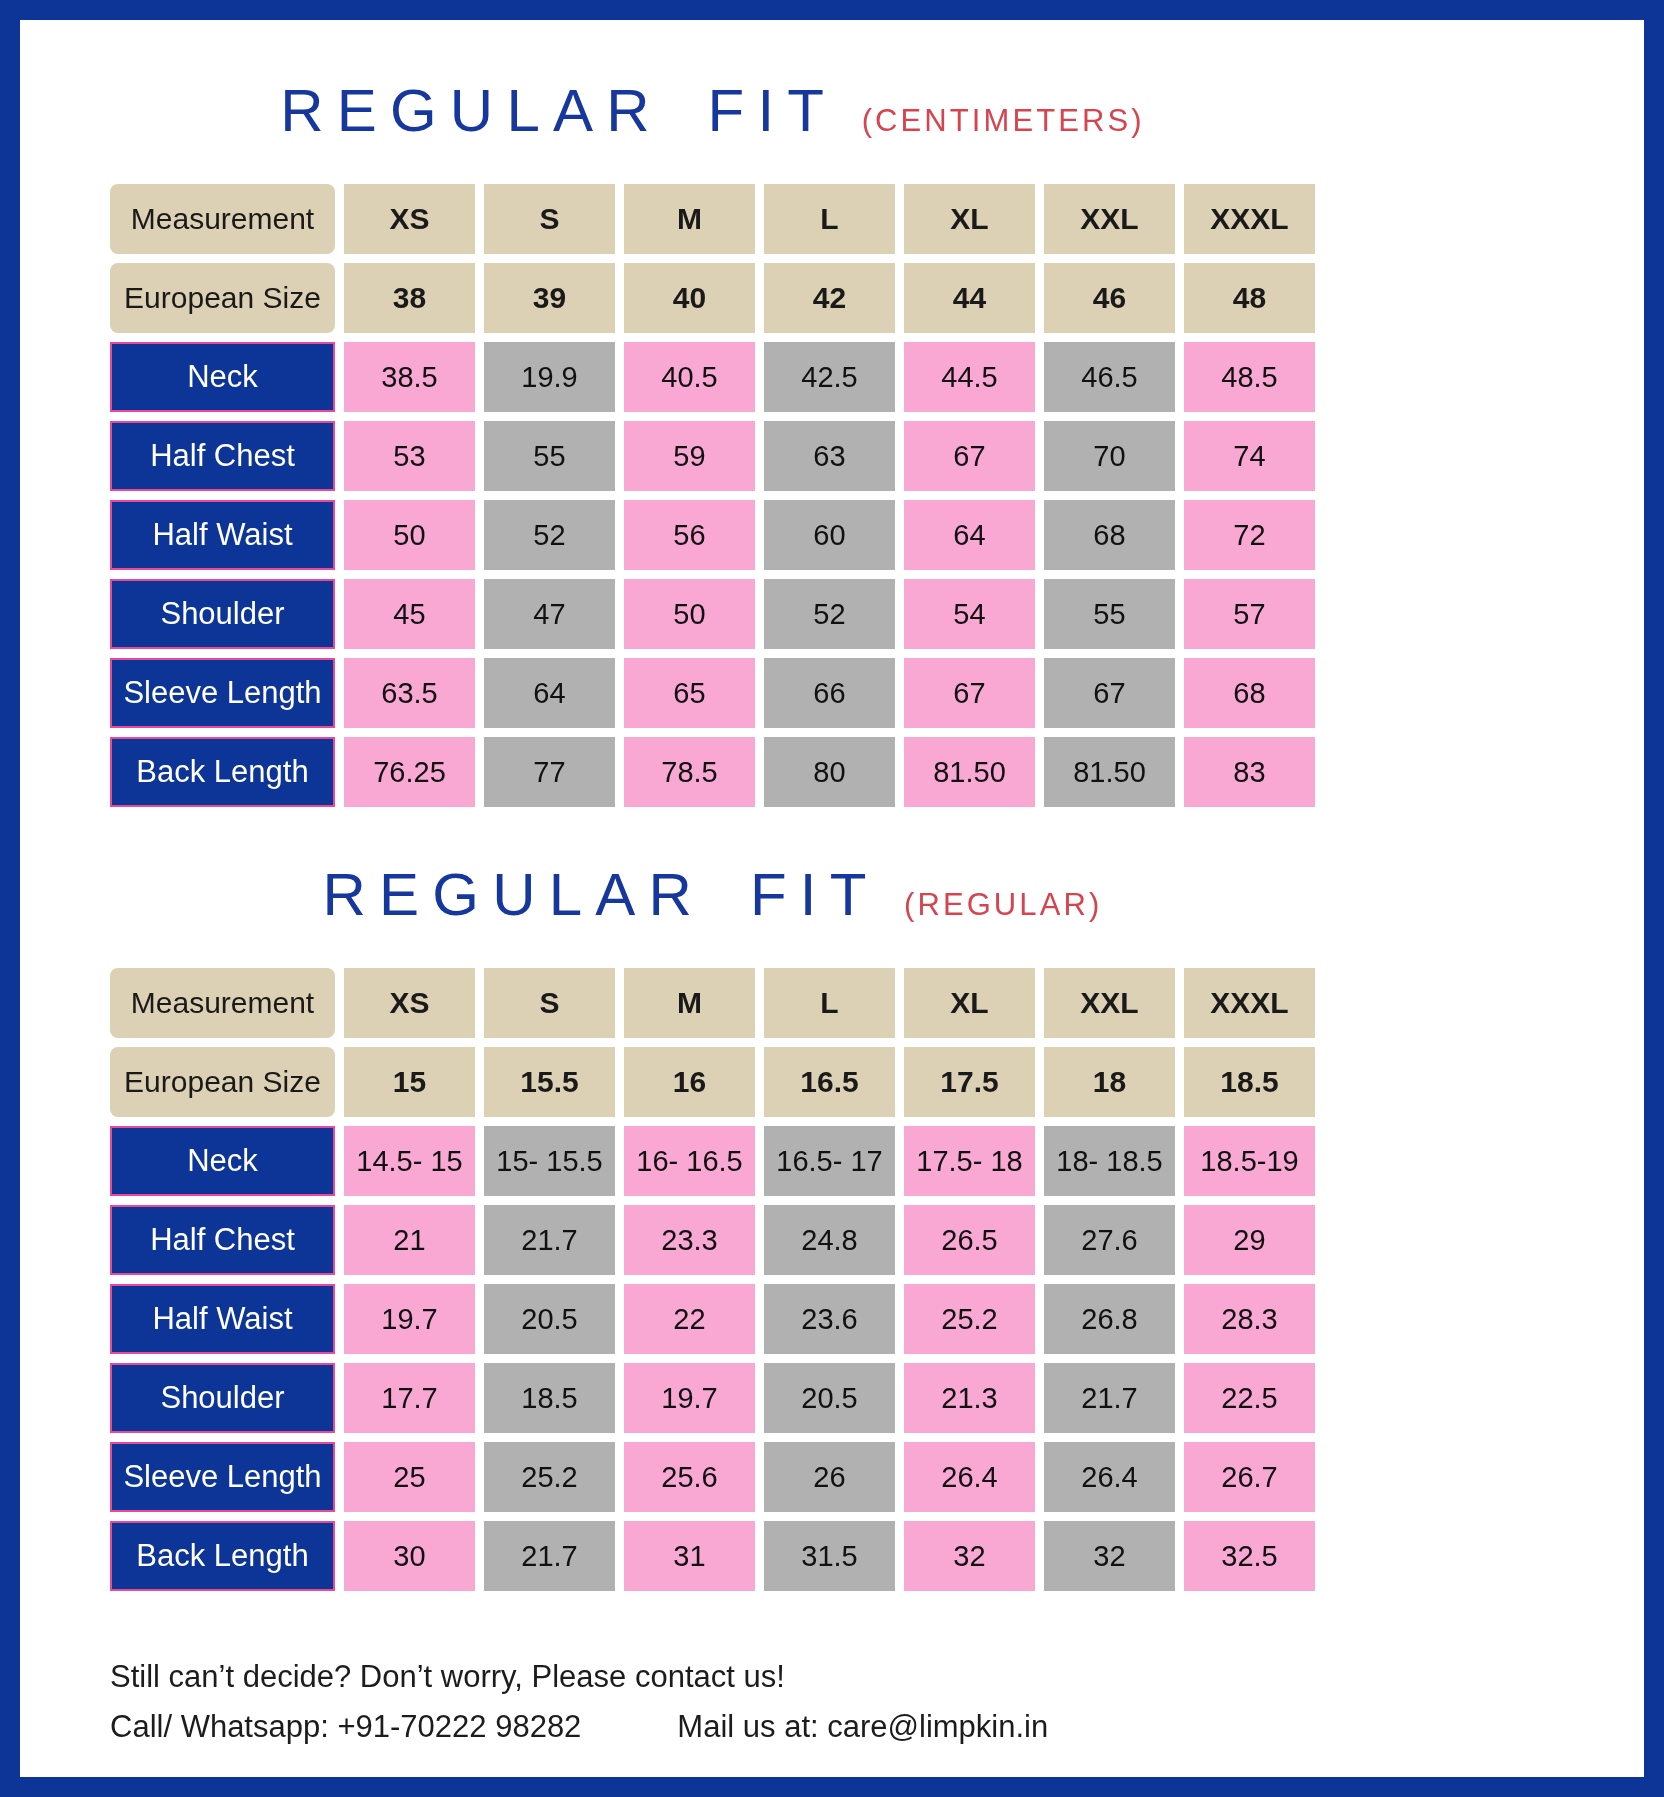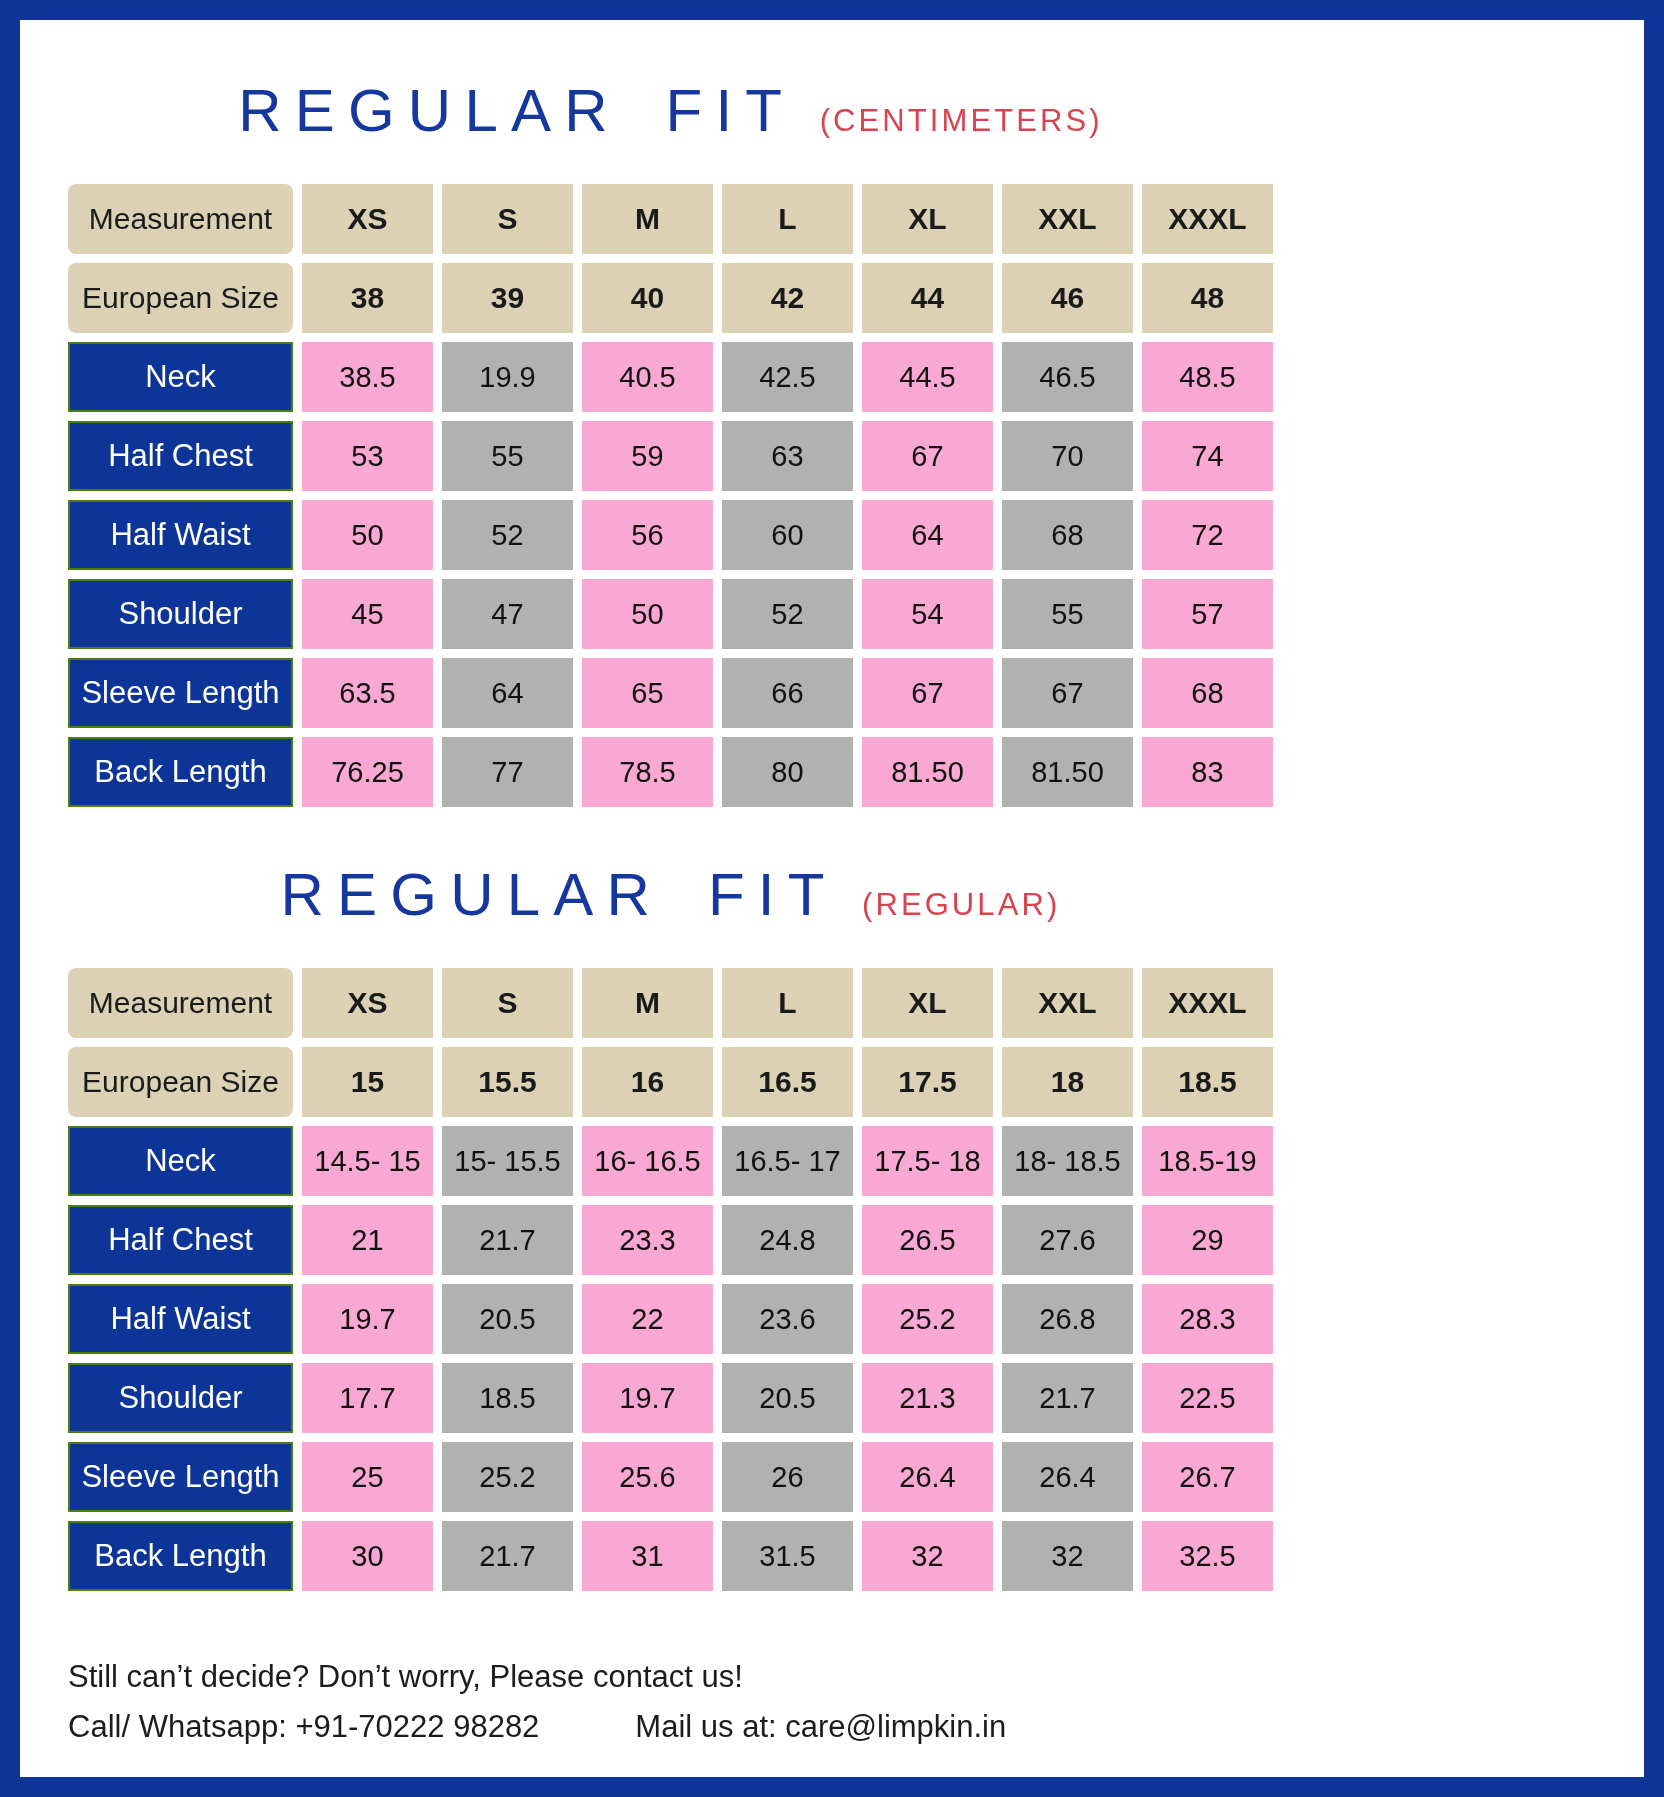--- a/index.html
+++ b/index.html
@@ -7,21 +7,21 @@
   body {
     width: 1664px; height: 1797px;
     font-family: "Liberation Sans", sans-serif;
     overflow: hidden;
   }
   .frame {
     width: 1664px; height: 1797px;
     border: 20px solid #0d3597;
     background: #ffffff;
   }
-  .content { padding: 56px 0 0 48px; }
+  .content { padding: 56px 0 0 90px; }
 
   .section-head {
     width: 1205px;
     text-align: center;
     margin: 0 0 30px 0;
     white-space: nowrap;
   }
   .section-head.second { margin-top: 44px; }
   .fit-title {
     color: #15379e;
@@ -57,21 +57,21 @@
     background: #ddd1b5;
     color: #1a1a1a;
     font-size: 30px;
   }
   th.cell-tan.cell-size { font-weight: bold; }
   td.euro-value { font-weight: bold; font-size: 30px; }
   .cell-blue {
     background: #0d3597;
     color: #ffffff;
     font-size: 31px;
-    border: 2px solid #4d7c0f;
+    border: 2px solid #ec4899;
     width: 225px;
   }
   .cell-val { font-size: 29px; color: #111111; }
   .cell-val.light { background: #f9a8d4; }
   .cell-val.dark  { background: #b1b1b1; }
 
   .footer {
     margin-top: 52px;
     font-size: 31px;
     color: #1c1c1c;

